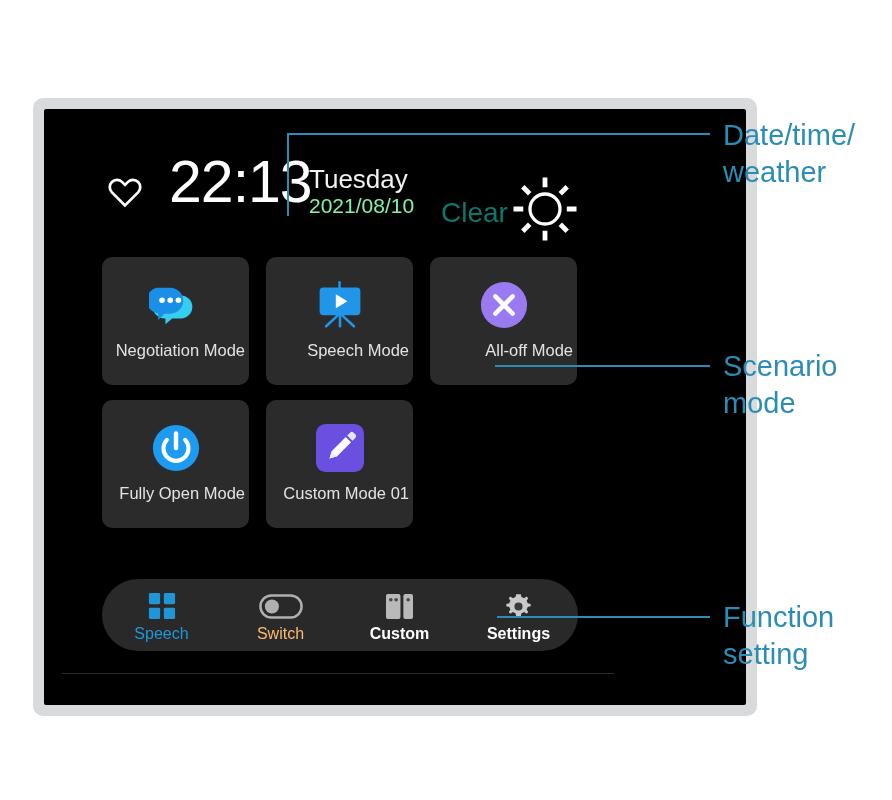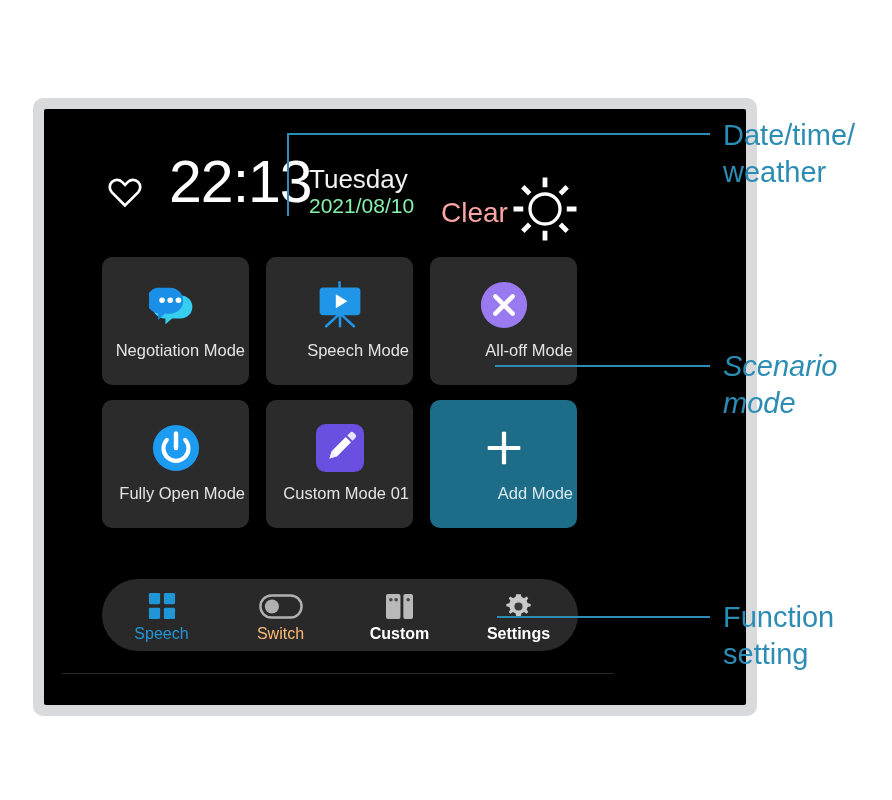--- a/index.html
+++ b/index.html
@@ -63,21 +63,21 @@
     left: 265px; top: 14px;
     color: #f2f2f2;
     line-height: 1.12;
   }
   #weekday-label { font-size: 26px; display: block; }
   #date-label { font-size: 21px; display: block; color: #86efac; }
   #weather-text {
     position: absolute;
     left: 397px; top: 46px;
     font-size: 28px;
-    color: #fca5a5;
+    color: #0f766e;
   }
   #sun-icon {
     position: absolute;
     left: 465px; top: 22px;
     width: 72px; height: 72px;
   }
 
   
   #scenario-grid {
     position: absolute;
@@ -274,31 +274,20 @@
           <svg viewBox="0 0 50 50" width="48" height="48">
             <rect x="0" y="0" width="50" height="50" rx="10" fill="#6b4fe0"></rect>
             <path d="M14 36 l2.5 -8 L31 13.5 l5.5 5.5 L22 33.5 Z" fill="#ffffff"></path>
             <path d="M32.5 12 l3 -3 a2.6 2.6 0 0 1 3.7 0 l1.8 1.8 a2.6 2.6 0 0 1 0 3.7 l-3 3 Z" fill="#e8e6f7"></path>
             <path d="M14 36 l2.5 -8 l5.5 5.5 Z" fill="#f0eefb"></path>
           </svg>
         </span>
         <span class="tile-label">Custom Mode 01</span>
       </div>
 
-      <div class="mode-tile accent">
-        <span class="tile-icon">
-          <svg viewBox="0 0 48 48" width="46" height="46">
-            <g stroke="#ffffff" stroke-width="4.4" stroke-linecap="butt">
-              <line x1="24" y1="7" x2="24" y2="41"></line>
-              <line x1="7" y1="24" x2="41" y2="24"></line>
-            </g>
-          </svg>
-        </span>
-        <span class="tile-label">Add Mode</span>
-      </div>
     </div>
 
     <div id="bottom-nav">
 
       <div class="nav-item active">
         <span class="nav-icon">
           <svg viewBox="0 0 30 30" width="28" height="28">
             <rect x="1" y="1" width="12" height="12" rx="1.5" fill="#2196d6"></rect>
             <rect x="17" y="1" width="12" height="12" rx="1.5" fill="#2196d6"></rect>
             <rect x="1" y="17" width="12" height="12" rx="1.5" fill="#2196d6"></rect>
@@ -345,18 +334,18 @@
     <div id="screen-divider"></div>
   </div>
 </div>
 
 <div class="leader-line leader-v" style="left:287px; top:134px; height:82px;"></div>
 <div class="leader-line leader-h" style="left:287px; top:133px; width:423px;"></div>
 <div class="annotation-label" style="left:723px; top:117px; width:165px;">Date/time/
 weather</div>
 
 <div class="leader-line leader-h" style="left:495px; top:365px; width:215px;"></div>
-<div class="annotation-label" style="left:723px; top:348px; width:165px;font-style:italic;">Scenario
+<div class="annotation-label" style="left:723px; top:348px; width:165px;">Scenario
 mode</div>
 
 <div class="leader-line leader-h" style="left:497px; top:616px; width:213px;"></div>
 <div class="annotation-label" style="left:723px; top:599px; width:165px;">Function
 setting</div>
 
 </body></html>

